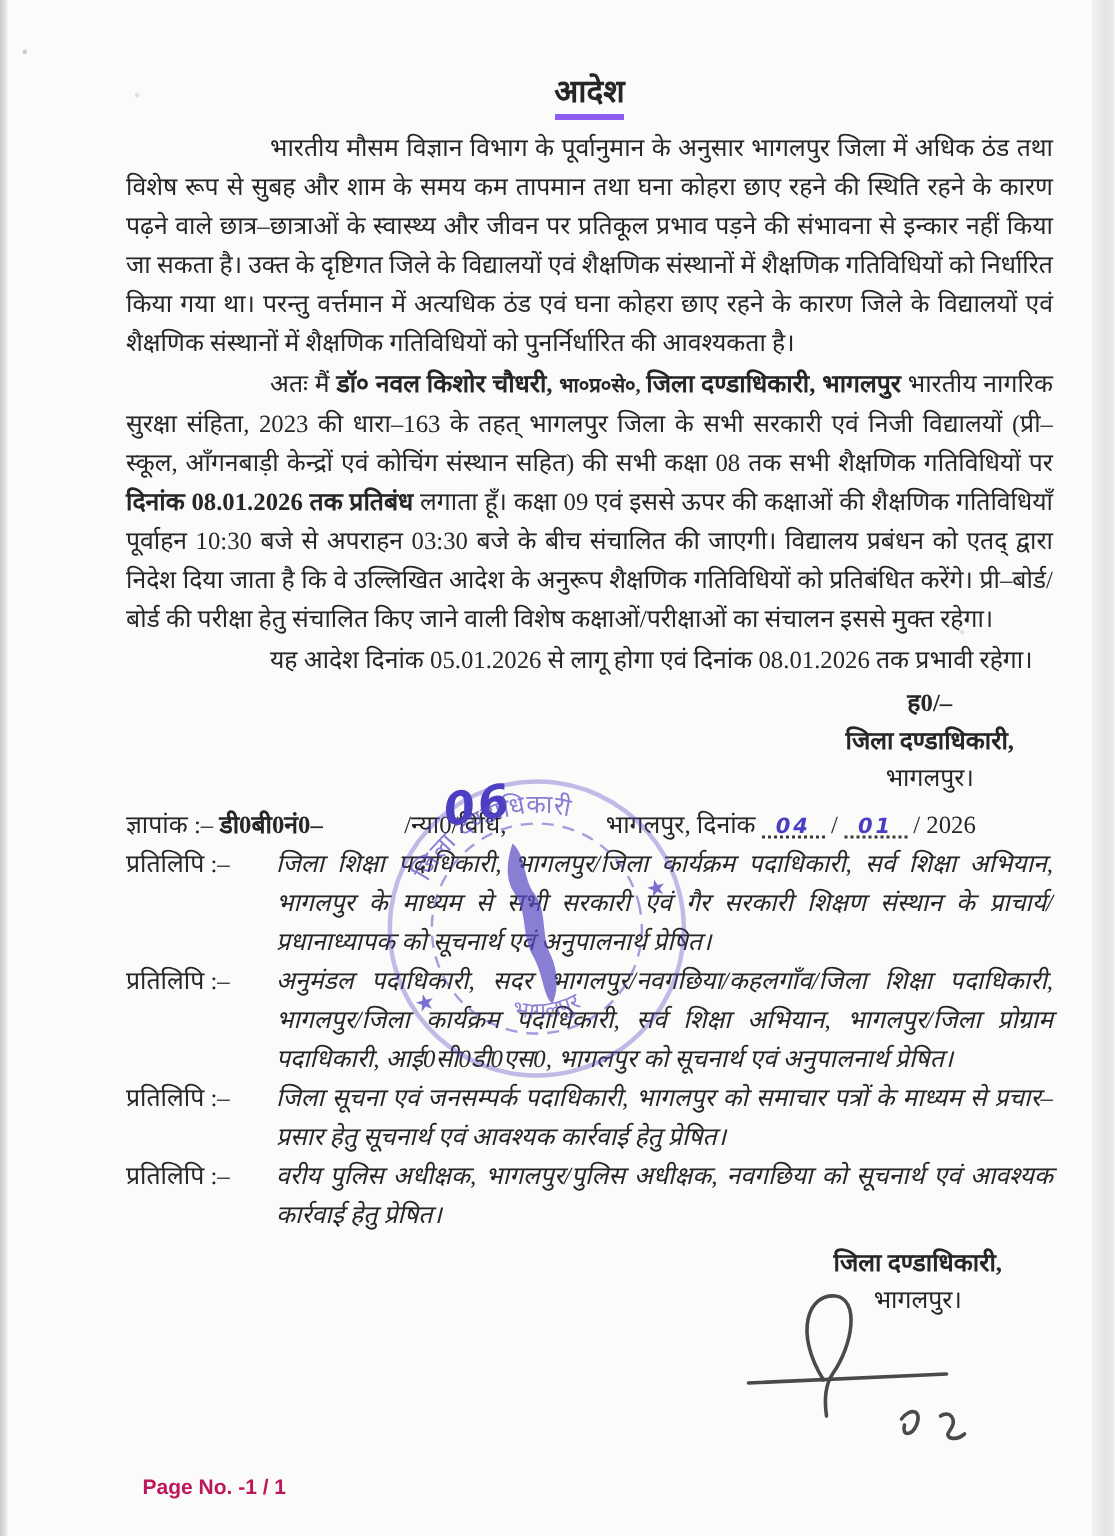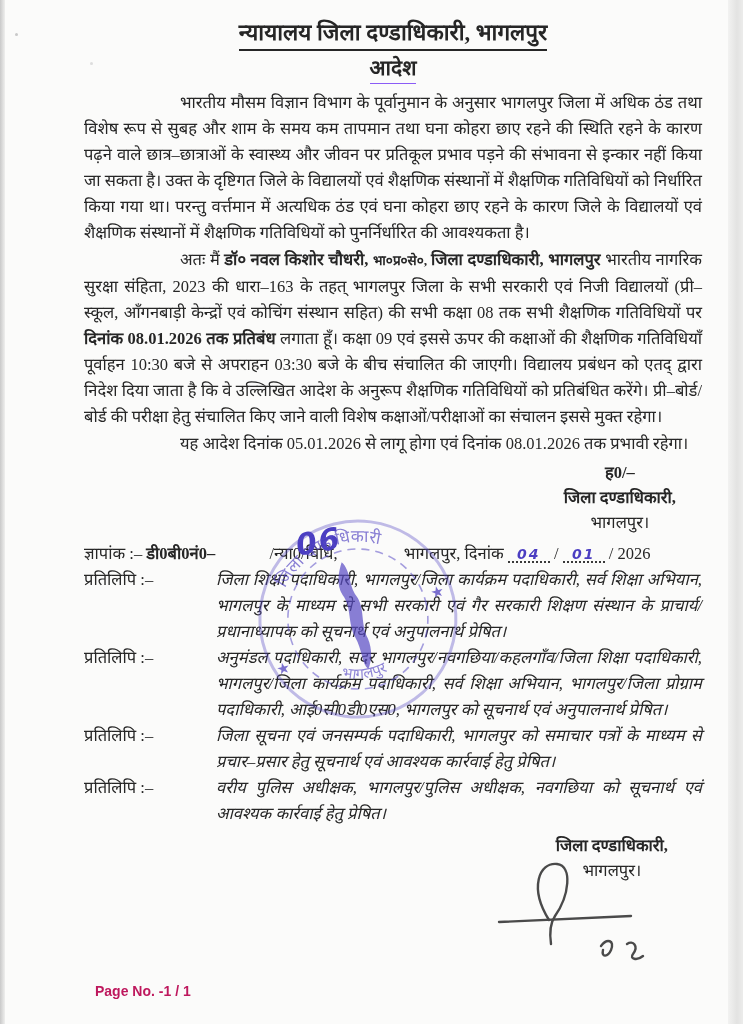--- a/index.html
+++ b/index.html
@@ -18,21 +18,21 @@
   }
   .b{font-weight:bold;}
   .small-b{font-weight:bold;font-size:13.5px;}
   .doc-header{text-align:center;margin-bottom:6px;}
   .doc-title{
     display:inline-block;font-size:22.5px;font-weight:bold;line-height:30px;
     border-bottom:2px solid #262626;padding-bottom:1px;
   }
   .doc-subtitle{
     display:inline-block;font-size:21px;font-weight:bold;line-height:30px;
-    border-bottom:1px solid #8b5cf6;margin-top:2px;padding-bottom:0px;
+    border-bottom:4px solid #8b5cf6;margin-top:2px;padding-bottom:0px;
   }
   p.body-para{
     margin:0 0 1px 0;text-align:justify;text-indent:96px;
   }
   .sig-block-top{
     margin:2px 26px 0 0;float:right;text-align:center;line-height:25px;
   }
   .sig-sd{font-weight:bold;}
   .sig-desig{font-weight:bold;}
   .memo-row{
@@ -45,21 +45,21 @@
   }
   .hw{
     font-family:"DejaVu Sans",sans-serif;font-style:italic;font-weight:bold;
     color:#4b3ec2;letter-spacing:2px;
   }
   .hw-big{
     position:absolute;left:212px;top:-12px;font-size:30px;transform:rotate(-10deg);
     color:#4b3ec2;
   }
   .dotted-slot .hw{font-size:14px;position:relative;top:0px;}
-  .copy-row{display:flex;margin-top:0px;gap:32px;}
+  .copy-row{display:flex;margin-top:0px;}
   .copy-label{flex:0 0 100px;font-weight:normal;}
   .copy-text{flex:1;text-align:justify;font-style:italic;}
   .sig-block-bottom{
     margin-top:6px;float:right;text-align:center;line-height:25px;position:relative;
     padding-right:34px;
   }
   .page-number{
     position:absolute;left:95px;top:983px;
     font-family:"Liberation Sans","DejaVu Sans",sans-serif;
     font-size:14px;font-weight:bold;color:#be185d;
@@ -78,21 +78,21 @@
 
 <div class="edge-left"></div>
 <div class="edge-right"></div>
 <div class="speck" style="left:15px;top:33px;"></div>
 <div class="speck" style="left:90px;top:62px;opacity:.6"></div>
 <div class="speck" style="left:640px;top:420px;opacity:.5"></div>
 
 <div class="page">
 
   <div class="doc-header">
-    <span class="doc-title">न्यायालय जिला दण्डाधिकारी, भागलपुर</span><br>
+    <br>
     <span class="doc-subtitle">आदेश</span>
   </div>
 
   <p class="body-para">भारतीय मौसम विज्ञान विभाग के पूर्वानुमान के अनुसार भागलपुर जिला में अधिक ठंड तथा विशेष रूप से सुबह और शाम के समय कम तापमान तथा घना कोहरा छाए रहने की स्थिति रहने के कारण पढ़ने वाले छात्र–छात्राओं के स्वास्थ्य और जीवन पर प्रतिकूल प्रभाव पड़ने की संभावना से इन्कार नहीं किया जा सकता है। उक्त के दृष्टिगत जिले के विद्यालयों एवं शैक्षणिक संस्थानों में शैक्षणिक गतिविधियों को निर्धारित किया गया था। परन्तु वर्त्तमान में अत्यधिक ठंड एवं घना कोहरा छाए रहने के कारण जिले के विद्यालयों एवं शैक्षणिक संस्थानों में शैक्षणिक गतिविधियों को पुनर्निर्धारित की आवश्यकता है।</p>
 
   <p class="body-para"><span>अतः मैं </span><span class="b">डॉ० नवल किशोर चौधरी, </span><span class="small-b">भा०प्र०से०, </span><span class="b">जिला दण्डाधिकारी, भागलपुर</span><span> भारतीय नागरिक सुरक्षा संहिता, 2023 की धारा–163 के तहत् भागलपुर जिला के सभी सरकारी एवं निजी विद्यालयों (प्री–स्कूल, आँगनबाड़ी केन्द्रों एवं कोचिंग संस्थान सहित) की सभी कक्षा 08 तक सभी शैक्षणिक गतिविधियों पर </span><span class="b">दिनांक 08.01.2026 तक प्रतिबंध</span><span> लगाता हूँ। कक्षा 09 एवं इससे ऊपर की कक्षाओं की शैक्षणिक गतिविधियाँ पूर्वाहन 10:30 बजे से अपराहन 03:30 बजे के बीच संचालित की जाएगी। विद्यालय प्रबंधन को एतद् द्वारा निदेश दिया जाता है कि वे उल्लिखित आदेश के अनुरूप शैक्षणिक गतिविधियों को प्रतिबंधित करेंगे। प्री–बोर्ड/बोर्ड की परीक्षा हेतु संचालित किए जाने वाली विशेष कक्षाओं/परीक्षाओं का संचालन इससे मुक्त रहेगा।</span></p>
 
   <p class="body-para">यह आदेश दिनांक 05.01.2026 से लागू होगा एवं दिनांक 08.01.2026 तक प्रभावी रहेगा।</p>
 
 

